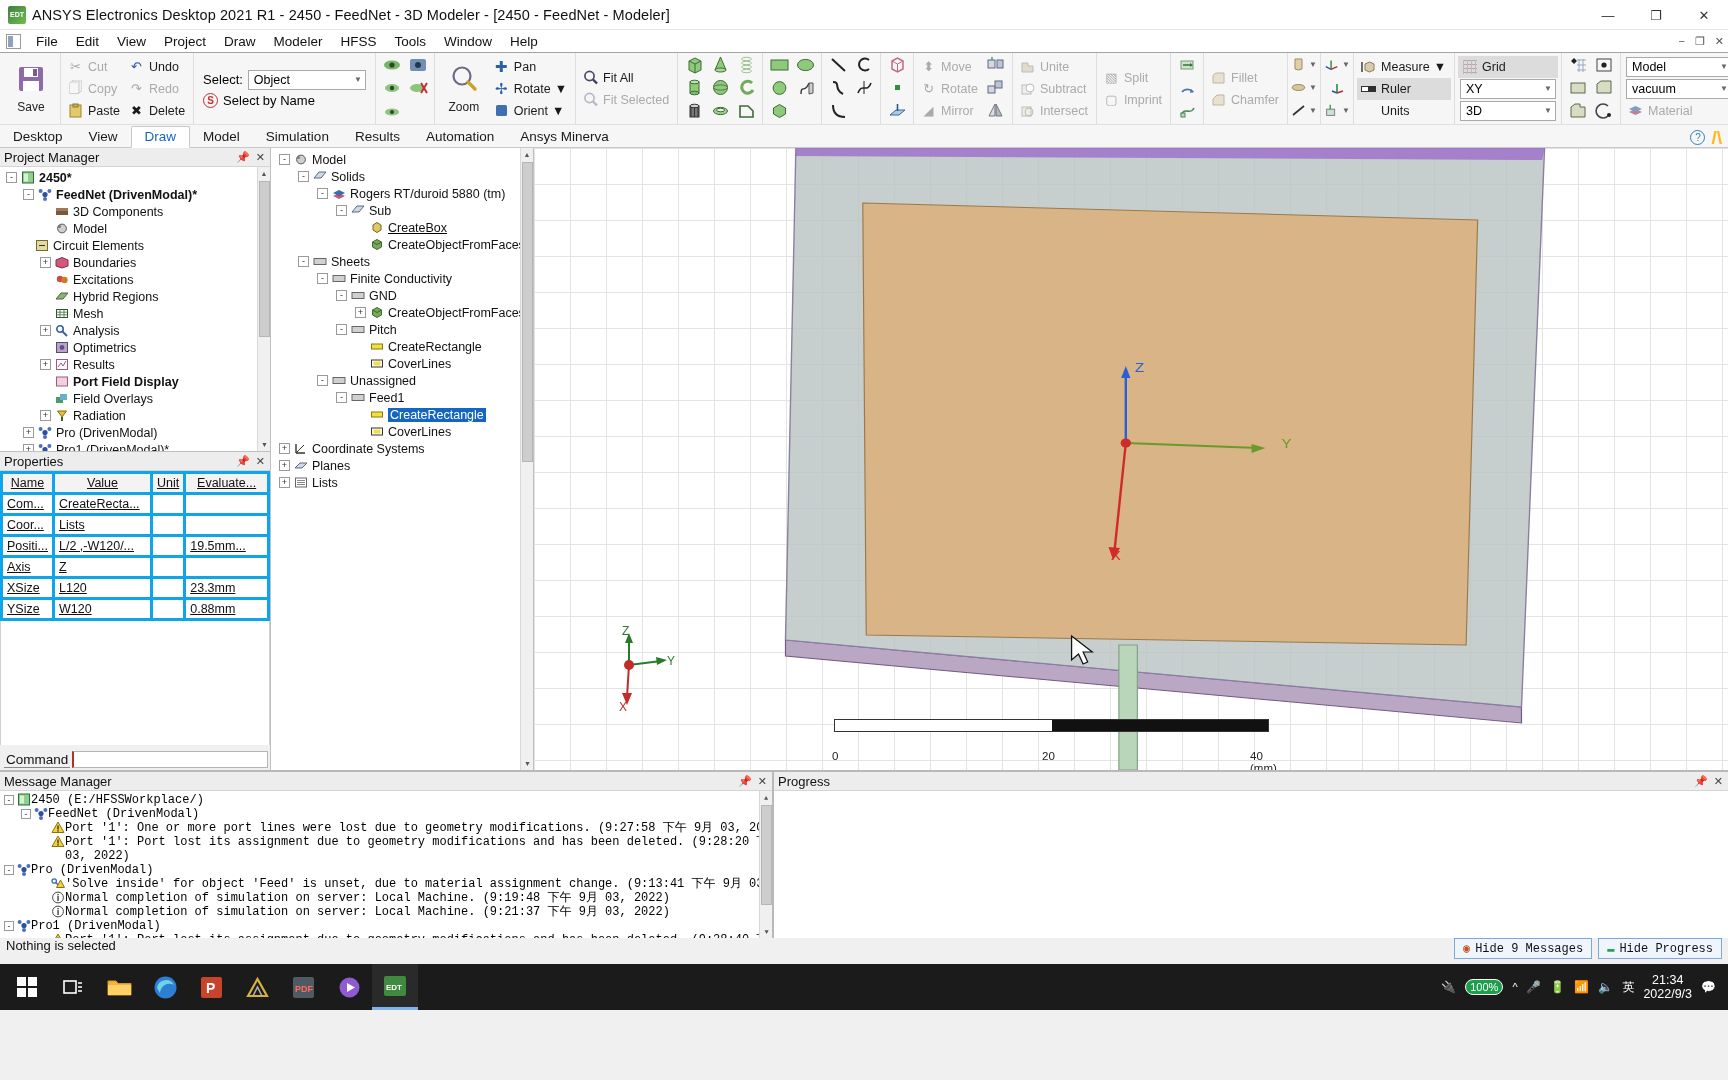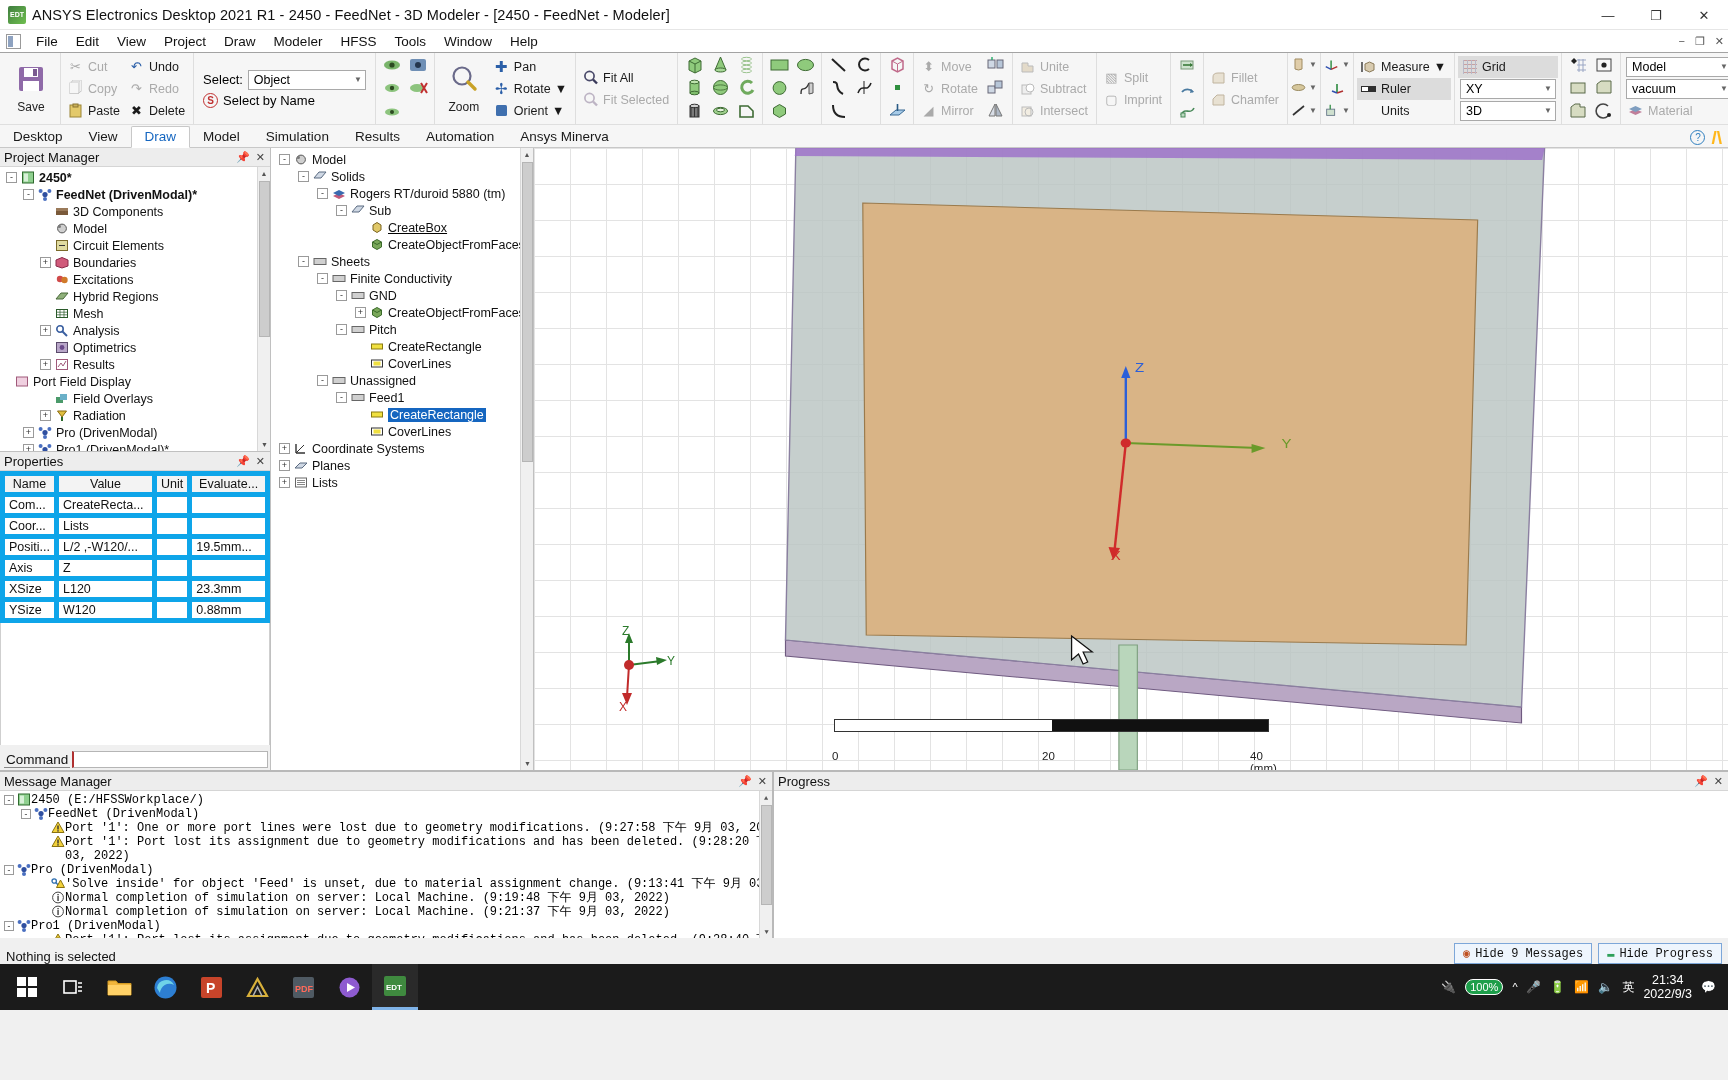--- a/index.html
+++ b/index.html
@@ -120,22 +120,22 @@
   .tlabel.b { font-weight: bold; }
   .tlabel.sel { background: #1566c0; color: #fff; padding: 0 2px; }
 
   .scrollv { position: absolute; right: 0; top: 0; width: 13px; height: 100%; background: #f0f0f0; border-left: 1px solid #d8d8d8; }
   .sv-arrow { height: 13px; display: flex; align-items: center; justify-content: center; font-size: 7px; color: #555; background: #f0f0f0; }
   .sv-thumb { position: absolute; left: 1px; width: 11px; background: #cdcdcd; border: 1px solid #b5b5b5; }
 
   .props { flex: 1; display: flex; flex-direction: column; background: #fff; border-top: 1px solid #c0c0c0; }
   .ptable { font-size: 12.5px; border-collapse: collapse; width: 100%; }
   .ptable th, .ptable td {
-    border: 5px solid #0ea5e9; padding: 1px 4px; text-align: left; font-weight: normal;
-    height: 21px; color: #111; white-space: nowrap; overflow: hidden;
+    border: 3px solid #0ea5e9; padding: 1px 4px; text-align: left; font-weight: normal;
+    height: 21px; color: #111; white-space: nowrap; overflow: hidden; text-decoration: underline;
   }
   .ptable th { background: #f3f3f3; text-align: center; }
   .pfill { flex: 1; background: #fff; border-left: 1px solid #cfcfcf; border-right: 1px solid #cfcfcf; }
   .cmdrow { height: 25px; display: flex; align-items: flex-end; padding: 0 2px 2px 4px; background: #f0f0f0; }
   .cmdlabel { font-size: 13.5px; color: #111; border-bottom: 1px solid #888; padding: 0 2px; }
   .cmdfield { flex: 1; height: 17px; background: #fff; border: 1px solid #b5b5b5; border-left: 2px solid #b03030; margin-left: 2px; }
 
   .midcol { width: 263px; background: #fff; display: flex; flex-direction: column; border-right: 1px solid #c0c0c0; position: relative; }
   .midtree { flex: 1; position: relative; overflow: hidden; padding-top: 3px; font-size: 12.5px; }
 
@@ -157,21 +157,21 @@
   .bottomrow { display: flex; height: 168px; border-top: 2px solid #b9b9b9; }
   .msgpanel { width: 774px; background: #fff; display: flex; flex-direction: column; border-right: 2px solid #b9b9b9; }
   .msgbody { flex: 1; position: relative; overflow: hidden; font-family: "Liberation Mono", monospace; font-size: 12px; padding-top: 2px; }
   .mline { display: flex; align-items: flex-start; white-space: nowrap; line-height: 14px; height: 14px; }
   .mexp { width: 10px; height: 10px; border: 1px solid #9a9a9a; background: #fff; font-size: 8px; line-height: 8px;
           text-align: center; margin: 2px 3px 0 0; flex: none; }
   .micon { width: 14px; flex: none; text-align: center; }
   .progpanel { flex: 1; background: #fff; display: flex; flex-direction: column; }
 
   
-  .statusbar { height: 26px; background: #f0f0f0; display: flex; align-items: flex-end; padding-left: 6px; font-size: 13px; color: #111; }
+  .statusbar { height: 26px; background: #f0f0f0; display: flex; align-items: flex-start; padding-left: 6px; font-size: 13px; color: #111; }
   .statusbtns { margin-left: auto; display: flex; gap: 6px; padding-right: 6px; }
   .sbtn { border: 1px solid #7da7d9; background: #eef5fd; font-size: 12px; font-family: "Liberation Mono", monospace;
           padding: 2px 8px; display: flex; align-items: center; gap: 5px; color: #111; }
 
   
   .taskbar { height: 46px; background: #1b1b1b; display: flex; align-items: center; padding: 0 4px; }
   .tb-item { width: 46px; height: 46px; display: flex; align-items: center; justify-content: center; }
   .tb-item.active { border-bottom: 3px solid #7fb3e8; background: #2a2a2a; }
   .tray { margin-left: auto; display: flex; align-items: center; gap: 9px; padding-right: 8px; color: #fff; font-size: 12px; }
   .battery { background: #1d9e4a; color: #fff; font-size: 11px; padding: 1px 4px; border: 1px solid #fff; border-radius: 8px; }
@@ -872,99 +872,99 @@
             <div class="tnode" style="padding-left: 40px;">
               <span class="exp blank"></span>
               <span class="ticon">
                 <svg width="14" height="13" viewBox="0 0 14 13">
                   <circle cx="7" cy="6.5" r="4.4" fill="#cfcfcf" stroke="#555"></circle>
                   <circle cx="4.4" cy="4.4" r="1.6" fill="#7a7a7a"></circle>
                 </svg>
               </span>
               <span class="tlabel">Model</span>
             </div>
+            <div class="tnode" style="padding-left: 20px;">
+              <span class="exp blank"></span>
+              <span class="ticon">
+                <svg width="14" height="13" viewBox="0 0 14 13">
+                  <rect x="1.5" y="1.5" width="11" height="10" fill="#e0dba0" stroke="#7a6a2a"></rect>
+                  <path d="M4 6.5 H10" stroke="#333"></path>
+                </svg>
+              </span>
+              <span class="tlabel">Circuit Elements</span>
+            </div>
+            <div class="tnode" style="padding-left: 40px;">
+              <span class="exp">+</span>
+              <span class="ticon">
+                <svg width="14" height="13" viewBox="0 0 14 13">
+                  <path d="M1 4 L7 1.5 L13 4 L13 10 L7 12 L1 10 Z" fill="#d05a7a" stroke="#8a2a4a"></path>
+                </svg>
+              </span>
+              <span class="tlabel">Boundaries</span>
+            </div>
             <div class="tnode" style="padding-left: 40px;">
               <span class="exp blank"></span>
               <span class="ticon">
                 <svg width="14" height="13" viewBox="0 0 14 13">
-                  <rect x="1.5" y="1.5" width="11" height="10" fill="#e0dba0" stroke="#7a6a2a"></rect>
-                  <path d="M4 6.5 H10" stroke="#333"></path>
-                </svg>
-              </span>
-              <span class="tlabel">Circuit Elements</span>
+                  <circle cx="5" cy="6" r="3.2" fill="#d04a4a"></circle>
+                  <circle cx="9.5" cy="7" r="3.2" fill="#d07a2a"></circle>
+                </svg>
+              </span>
+              <span class="tlabel">Excitations</span>
+            </div>
+            <div class="tnode" style="padding-left: 40px;">
+              <span class="exp blank"></span>
+              <span class="ticon">
+                <svg width="14" height="13" viewBox="0 0 14 13">
+                  <path d="M1 9 L6 3 L13 3 L8 9 Z" fill="#8fb07a" stroke="#4a6a3a"></path>
+                </svg>
+              </span>
+              <span class="tlabel">Hybrid Regions</span>
+            </div>
+            <div class="tnode" style="padding-left: 40px;">
+              <span class="exp blank"></span>
+              <span class="ticon">
+                <svg width="14" height="13" viewBox="0 0 14 13">
+                  <rect x="1.5" y="2.5" width="11" height="8" fill="#fff" stroke="#2a5a2a"></rect>
+                  <path d="M1.5 5.2 H12.5 M1.5 7.8 H12.5 M5 2.5 V10.5 M9 2.5 V10.5" stroke="#2a5a2a" stroke-width=".7"></path>
+                </svg>
+              </span>
+              <span class="tlabel">Mesh</span>
             </div>
             <div class="tnode" style="padding-left: 40px;">
               <span class="exp">+</span>
               <span class="ticon">
                 <svg width="14" height="13" viewBox="0 0 14 13">
-                  <path d="M1 4 L7 1.5 L13 4 L13 10 L7 12 L1 10 Z" fill="#d05a7a" stroke="#8a2a4a"></path>
-                </svg>
-              </span>
-              <span class="tlabel">Boundaries</span>
+                  <circle cx="5" cy="5" r="3.2" fill="none" stroke="#3a5fa0" stroke-width="1.6"></circle>
+                  <path d="M7.5 7.5 L12 12" stroke="#3a5fa0" stroke-width="2"></path>
+                </svg>
+              </span>
+              <span class="tlabel">Analysis</span>
             </div>
             <div class="tnode" style="padding-left: 40px;">
               <span class="exp blank"></span>
               <span class="ticon">
                 <svg width="14" height="13" viewBox="0 0 14 13">
-                  <circle cx="5" cy="6" r="3.2" fill="#d04a4a"></circle>
-                  <circle cx="9.5" cy="7" r="3.2" fill="#d07a2a"></circle>
-                </svg>
-              </span>
-              <span class="tlabel">Excitations</span>
-            </div>
-            <div class="tnode" style="padding-left: 40px;">
-              <span class="exp blank"></span>
-              <span class="ticon">
-                <svg width="14" height="13" viewBox="0 0 14 13">
-                  <path d="M1 9 L6 3 L13 3 L8 9 Z" fill="#8fb07a" stroke="#4a6a3a"></path>
-                </svg>
-              </span>
-              <span class="tlabel">Hybrid Regions</span>
-            </div>
-            <div class="tnode" style="padding-left: 40px;">
-              <span class="exp blank"></span>
-              <span class="ticon">
-                <svg width="14" height="13" viewBox="0 0 14 13">
-                  <rect x="1.5" y="2.5" width="11" height="8" fill="#fff" stroke="#2a5a2a"></rect>
-                  <path d="M1.5 5.2 H12.5 M1.5 7.8 H12.5 M5 2.5 V10.5 M9 2.5 V10.5" stroke="#2a5a2a" stroke-width=".7"></path>
-                </svg>
-              </span>
-              <span class="tlabel">Mesh</span>
+                  <rect x="1.5" y="1.5" width="11" height="10" fill="#b8a6c8" stroke="#5a4a6a"></rect>
+                  <circle cx="7" cy="6.5" r="2.4" fill="#6a4a8a"></circle>
+                </svg>
+              </span>
+              <span class="tlabel">Optimetrics</span>
             </div>
             <div class="tnode" style="padding-left: 40px;">
               <span class="exp">+</span>
               <span class="ticon">
                 <svg width="14" height="13" viewBox="0 0 14 13">
-                  <circle cx="5" cy="5" r="3.2" fill="none" stroke="#3a5fa0" stroke-width="1.6"></circle>
-                  <path d="M7.5 7.5 L12 12" stroke="#3a5fa0" stroke-width="2"></path>
-                </svg>
-              </span>
-              <span class="tlabel">Analysis</span>
-            </div>
-            <div class="tnode" style="padding-left: 40px;">
-              <span class="exp blank"></span>
-              <span class="ticon">
-                <svg width="14" height="13" viewBox="0 0 14 13">
-                  <rect x="1.5" y="1.5" width="11" height="10" fill="#b8a6c8" stroke="#5a4a6a"></rect>
-                  <circle cx="7" cy="6.5" r="2.4" fill="#6a4a8a"></circle>
-                </svg>
-              </span>
-              <span class="tlabel">Optimetrics</span>
-            </div>
-            <div class="tnode" style="padding-left: 40px;">
-              <span class="exp">+</span>
-              <span class="ticon">
-                <svg width="14" height="13" viewBox="0 0 14 13">
                   <rect x="1.5" y="1.5" width="11" height="10" fill="#fff" stroke="#a05a7a"></rect>
                   <path d="M3 9 L6 5 L8 8 L11 3" stroke="#a05a7a" fill="none"></path>
                 </svg>
               </span>
               <span class="tlabel">Results</span>
             </div>
-            <div class="tnode" style="">
+            <div class="tnode" style="padding-left: 40px; font-weight: bold;">
               <span class="exp blank"></span>
               <span class="ticon">
                 <svg width="14" height="13" viewBox="0 0 14 13">
                   <rect x="1.5" y="2" width="11" height="9" fill="#f0d0e0" stroke="#a05a7a"></rect>
                 </svg>
               </span>
               <span class="tlabel">Port Field Display</span>
             </div>
             <div class="tnode" style="padding-left: 40px;">
               <span class="exp blank"></span>

